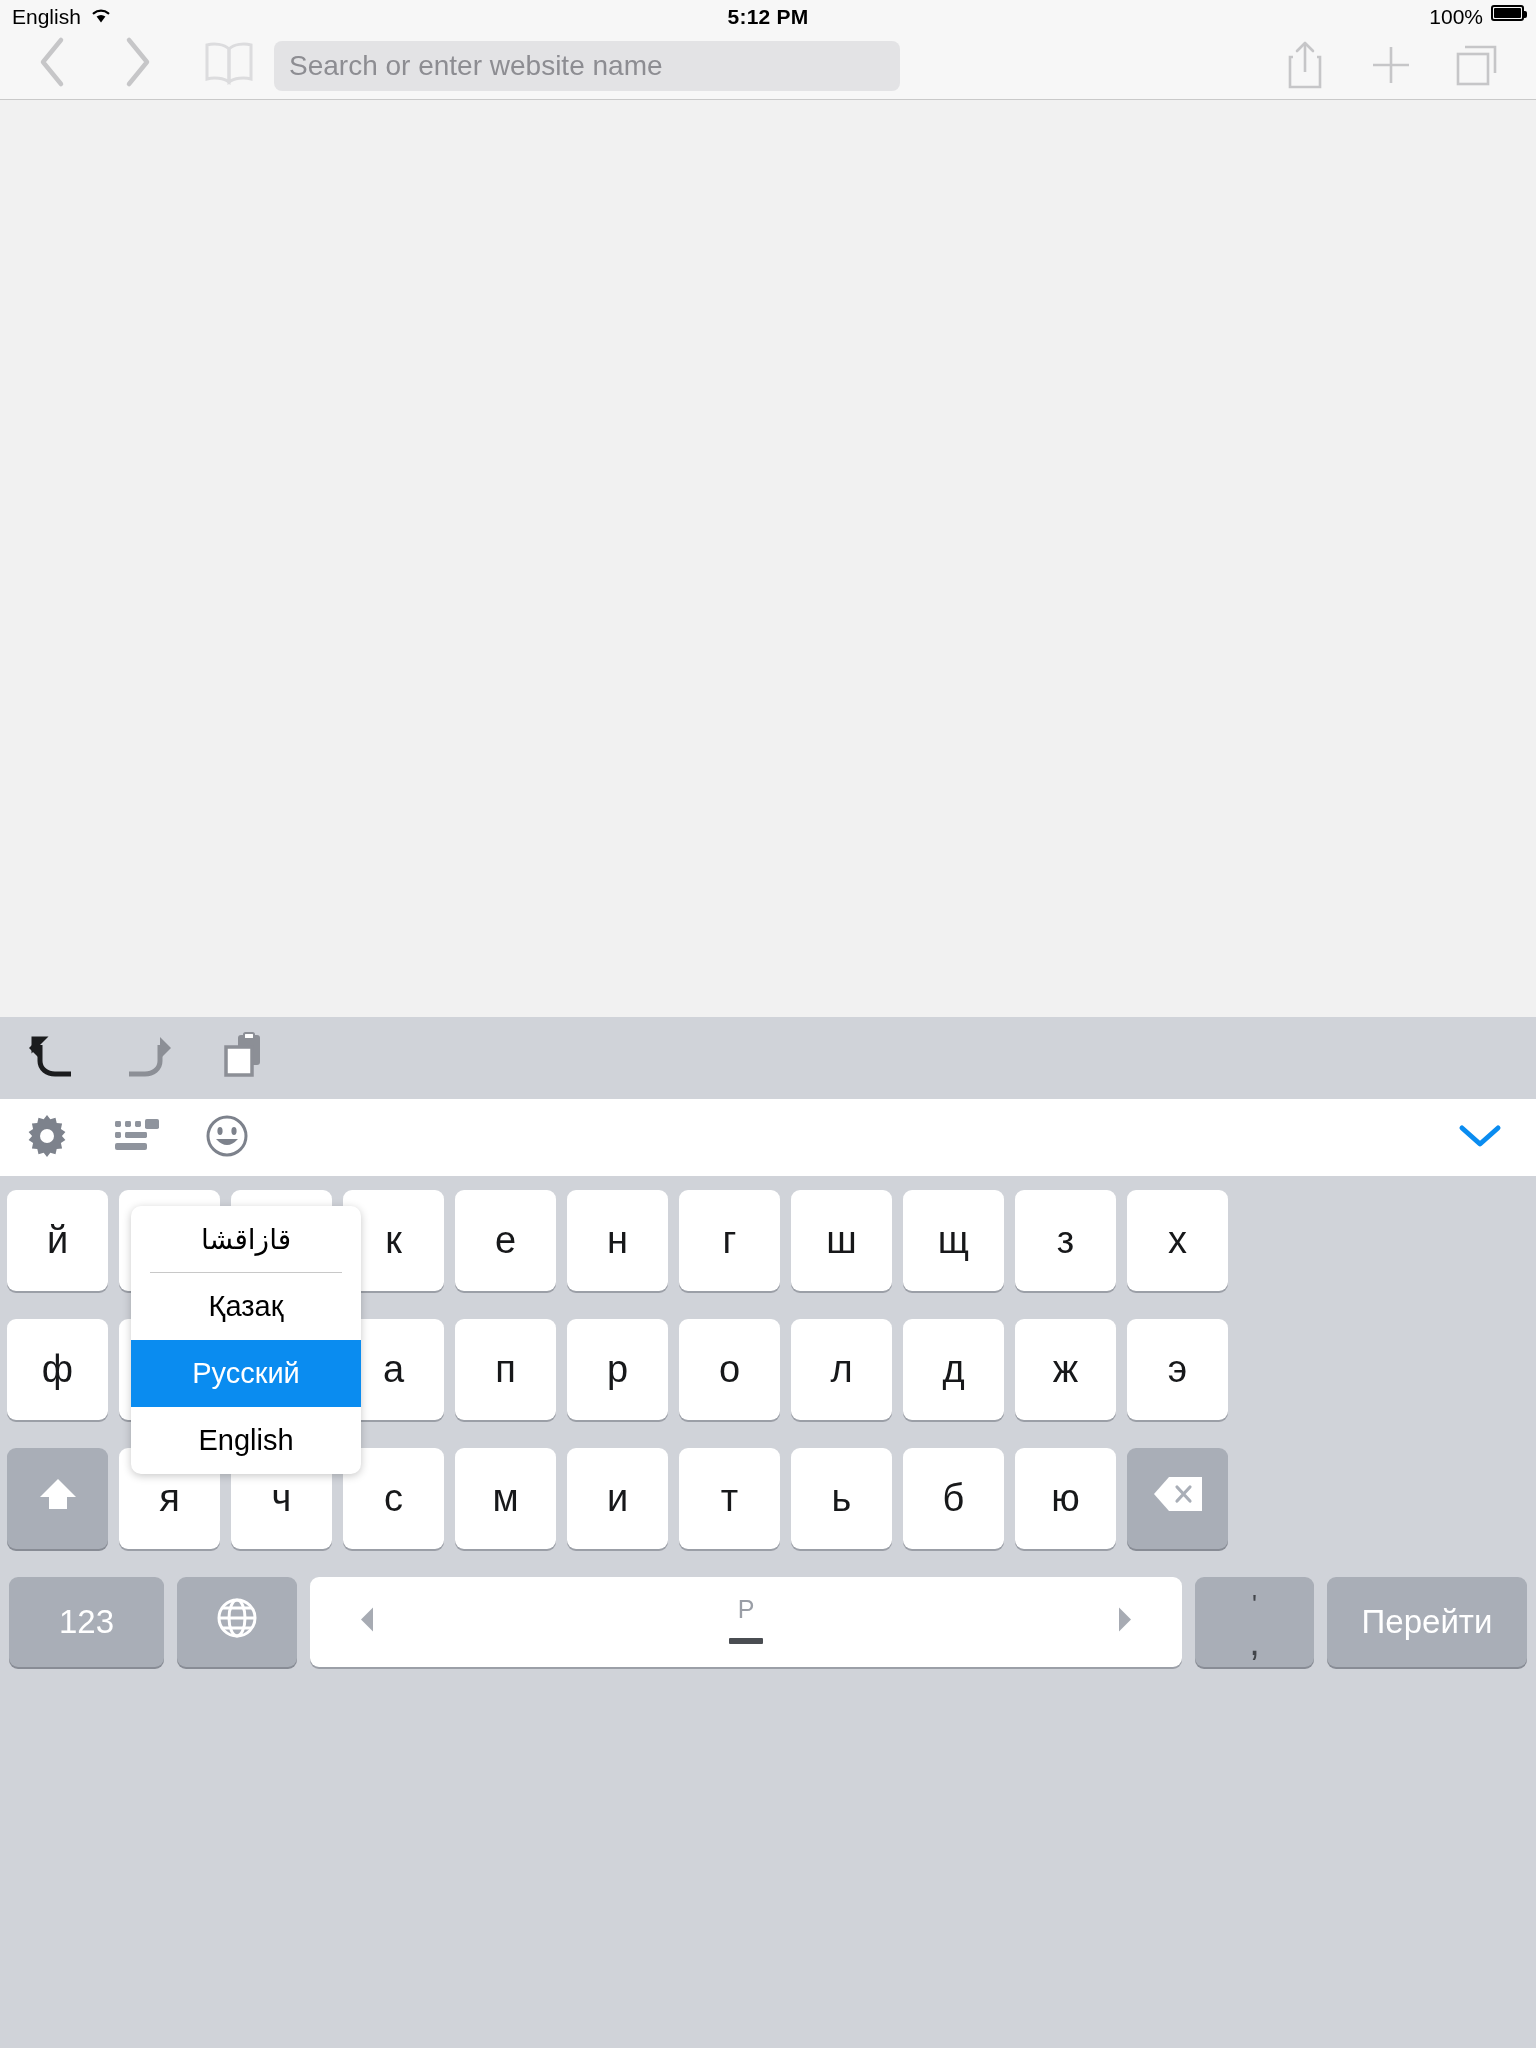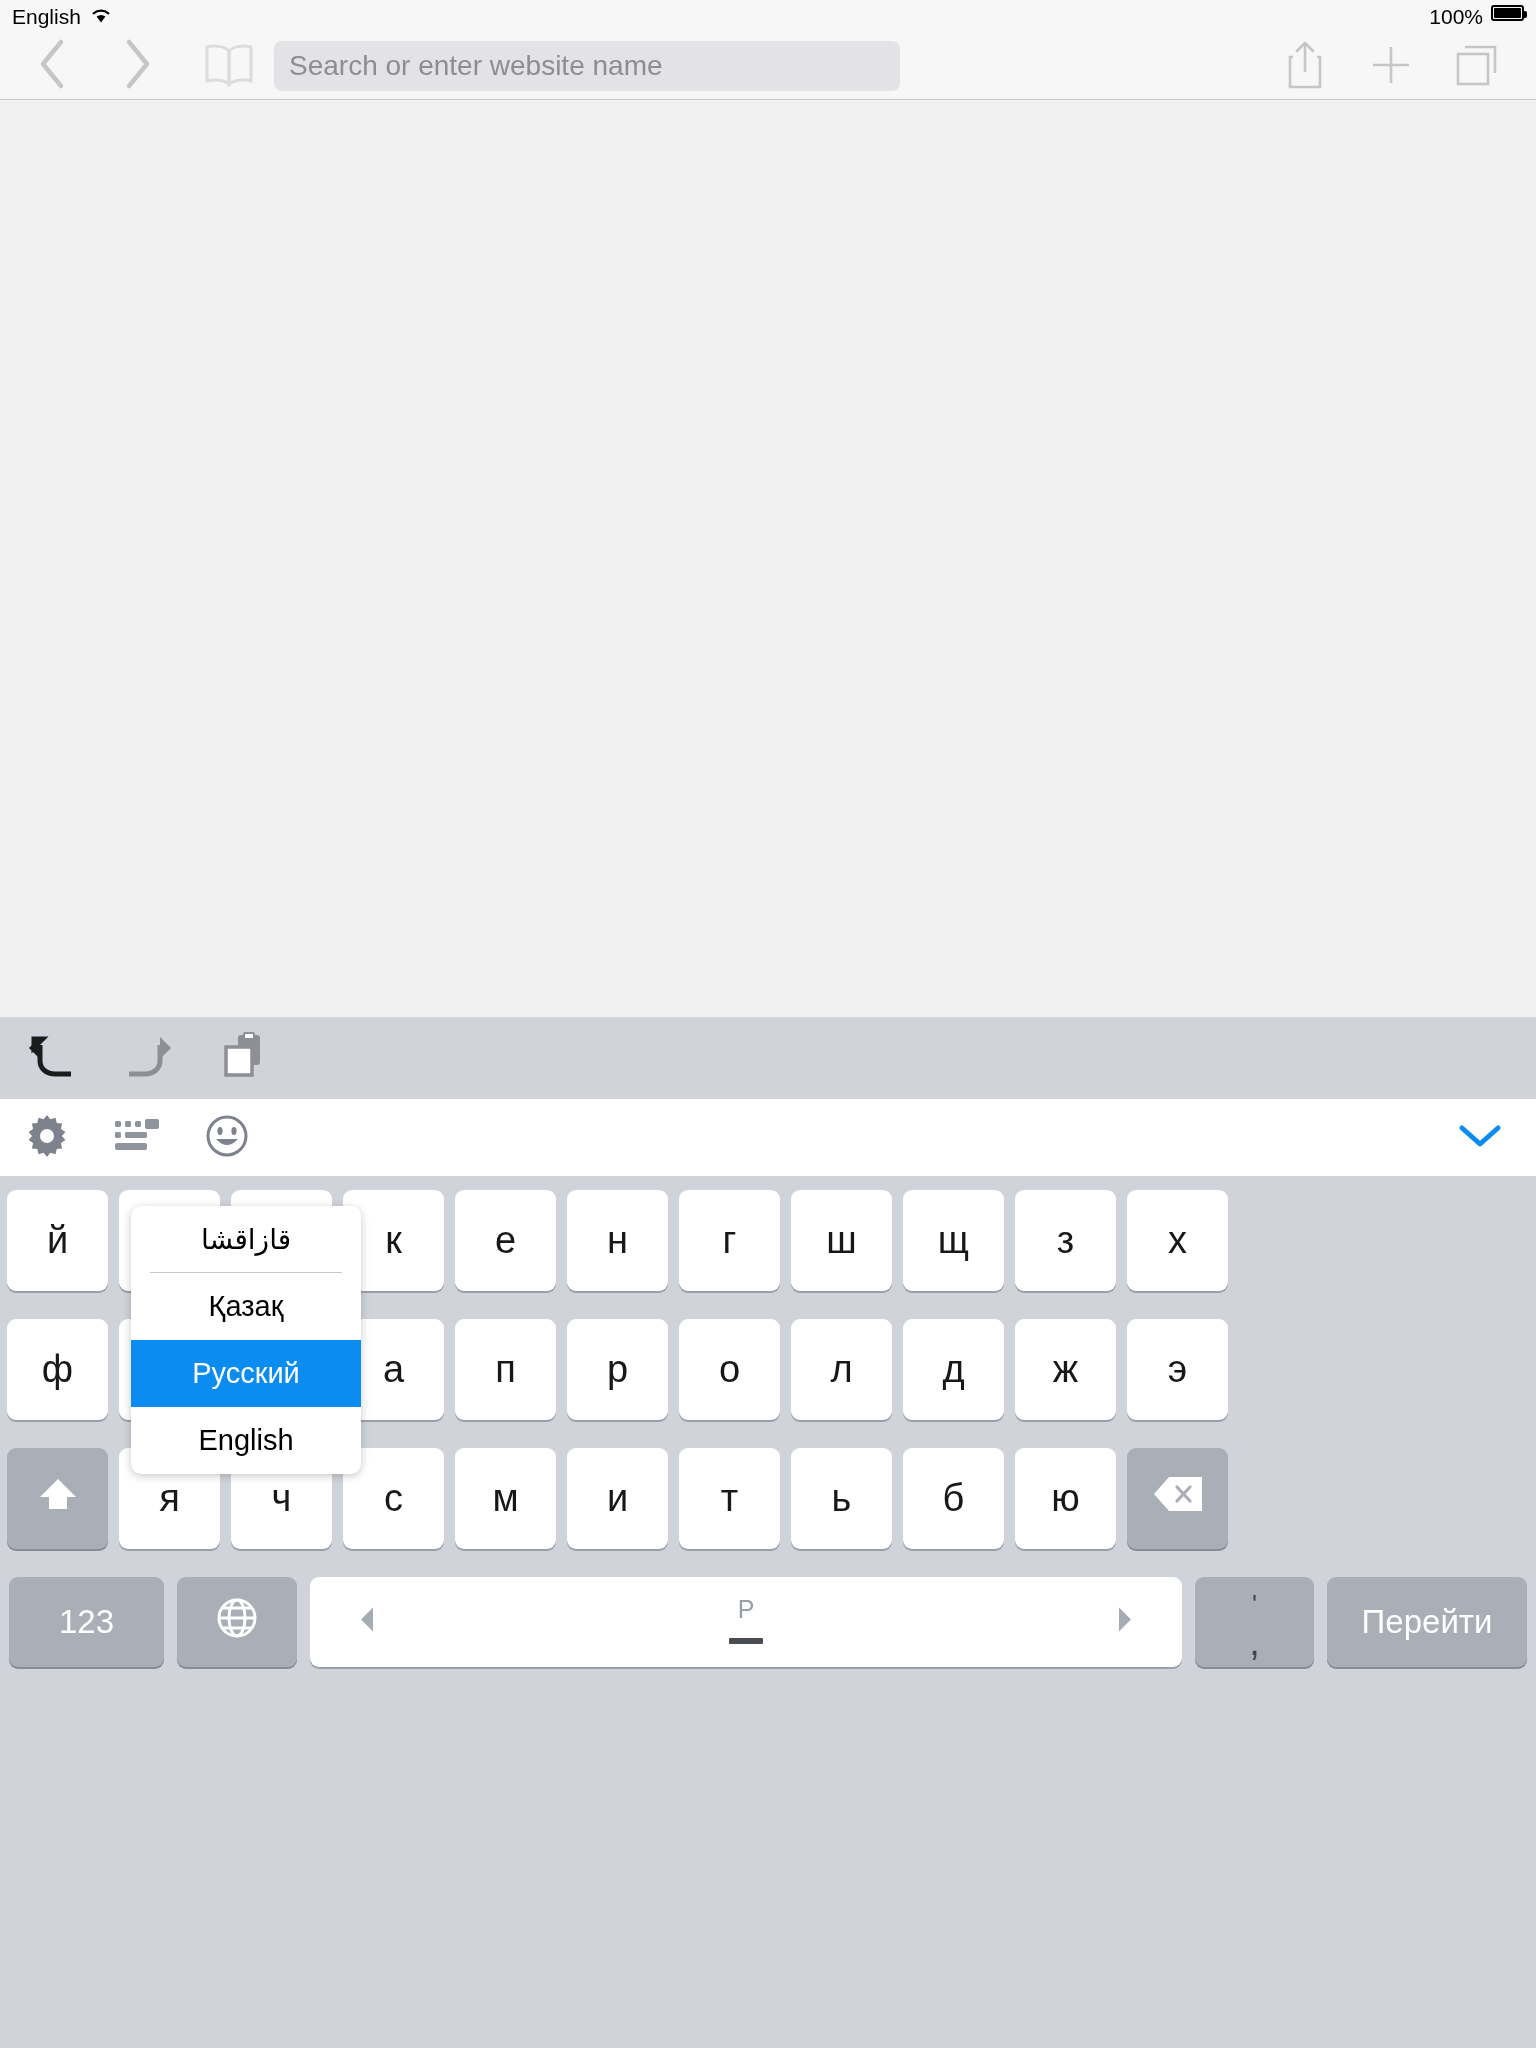--- a/index.html
+++ b/index.html
@@ -32,21 +32,21 @@
     content:''; position:absolute; right:-5px; top:4px; width:3px; height:7px;
     background:#000; border-radius:0 2px 2px 0;
   }
   .battery-fill { position:absolute; left:1px; top:1px; bottom:1px; width: calc(100% - 2px); background:#000; border-radius:1px;}
 
   
   .browserbar {
     position: absolute; top: 33px; left: 0; width: 1536px; height: 67px;
     background: #f7f7f7;
     border-bottom: 1px solid #c9c9c9;
-    display: flex; align-items: center;
+    display: flex; 
   }
   .nav-btn { width: 62px; height: 62px; display:flex; align-items:center; justify-content:center; }
   .nav-back { margin-left: 22px; }
   .nav-fwd  { margin-left: 22px; }
   .nav-book { margin-left: 30px; }
 
   .urlbar {
     position:absolute; left: 274px; top: 8px;
     width: 626px; height: 50px;
     background: #e3e3e5; border-radius: 8px;
@@ -162,20 +162,21 @@
   <div class="statusbar">
     <div class="sb-left">
       <span>English</span>
       <span class="wifi-icon">
         <svg width="22" height="17" viewBox="0 0 22 17">
           <path d="M11 15.5 L6.6 9.6 A7.2 7.2 0 0 1 15.4 9.6 Z" fill="#000"></path>
           <path d="M3.6 6.4 A11.4 11.4 0 0 1 18.4 6.4" stroke="#000" stroke-width="2.1" fill="none" stroke-linecap="round"></path>
         </svg>
       </span>
     </div>
+    <div class="sb-center">5:12 PM</div>
     <div class="sb-right">
       <span class="battery-pct">100%</span>
       <span class="battery-shell">
           <span class="battery-fill"></span>
         </span>
     </div>
   </div>
 
   <div class="browserbar">
     <div class="nav-btn nav-back">

